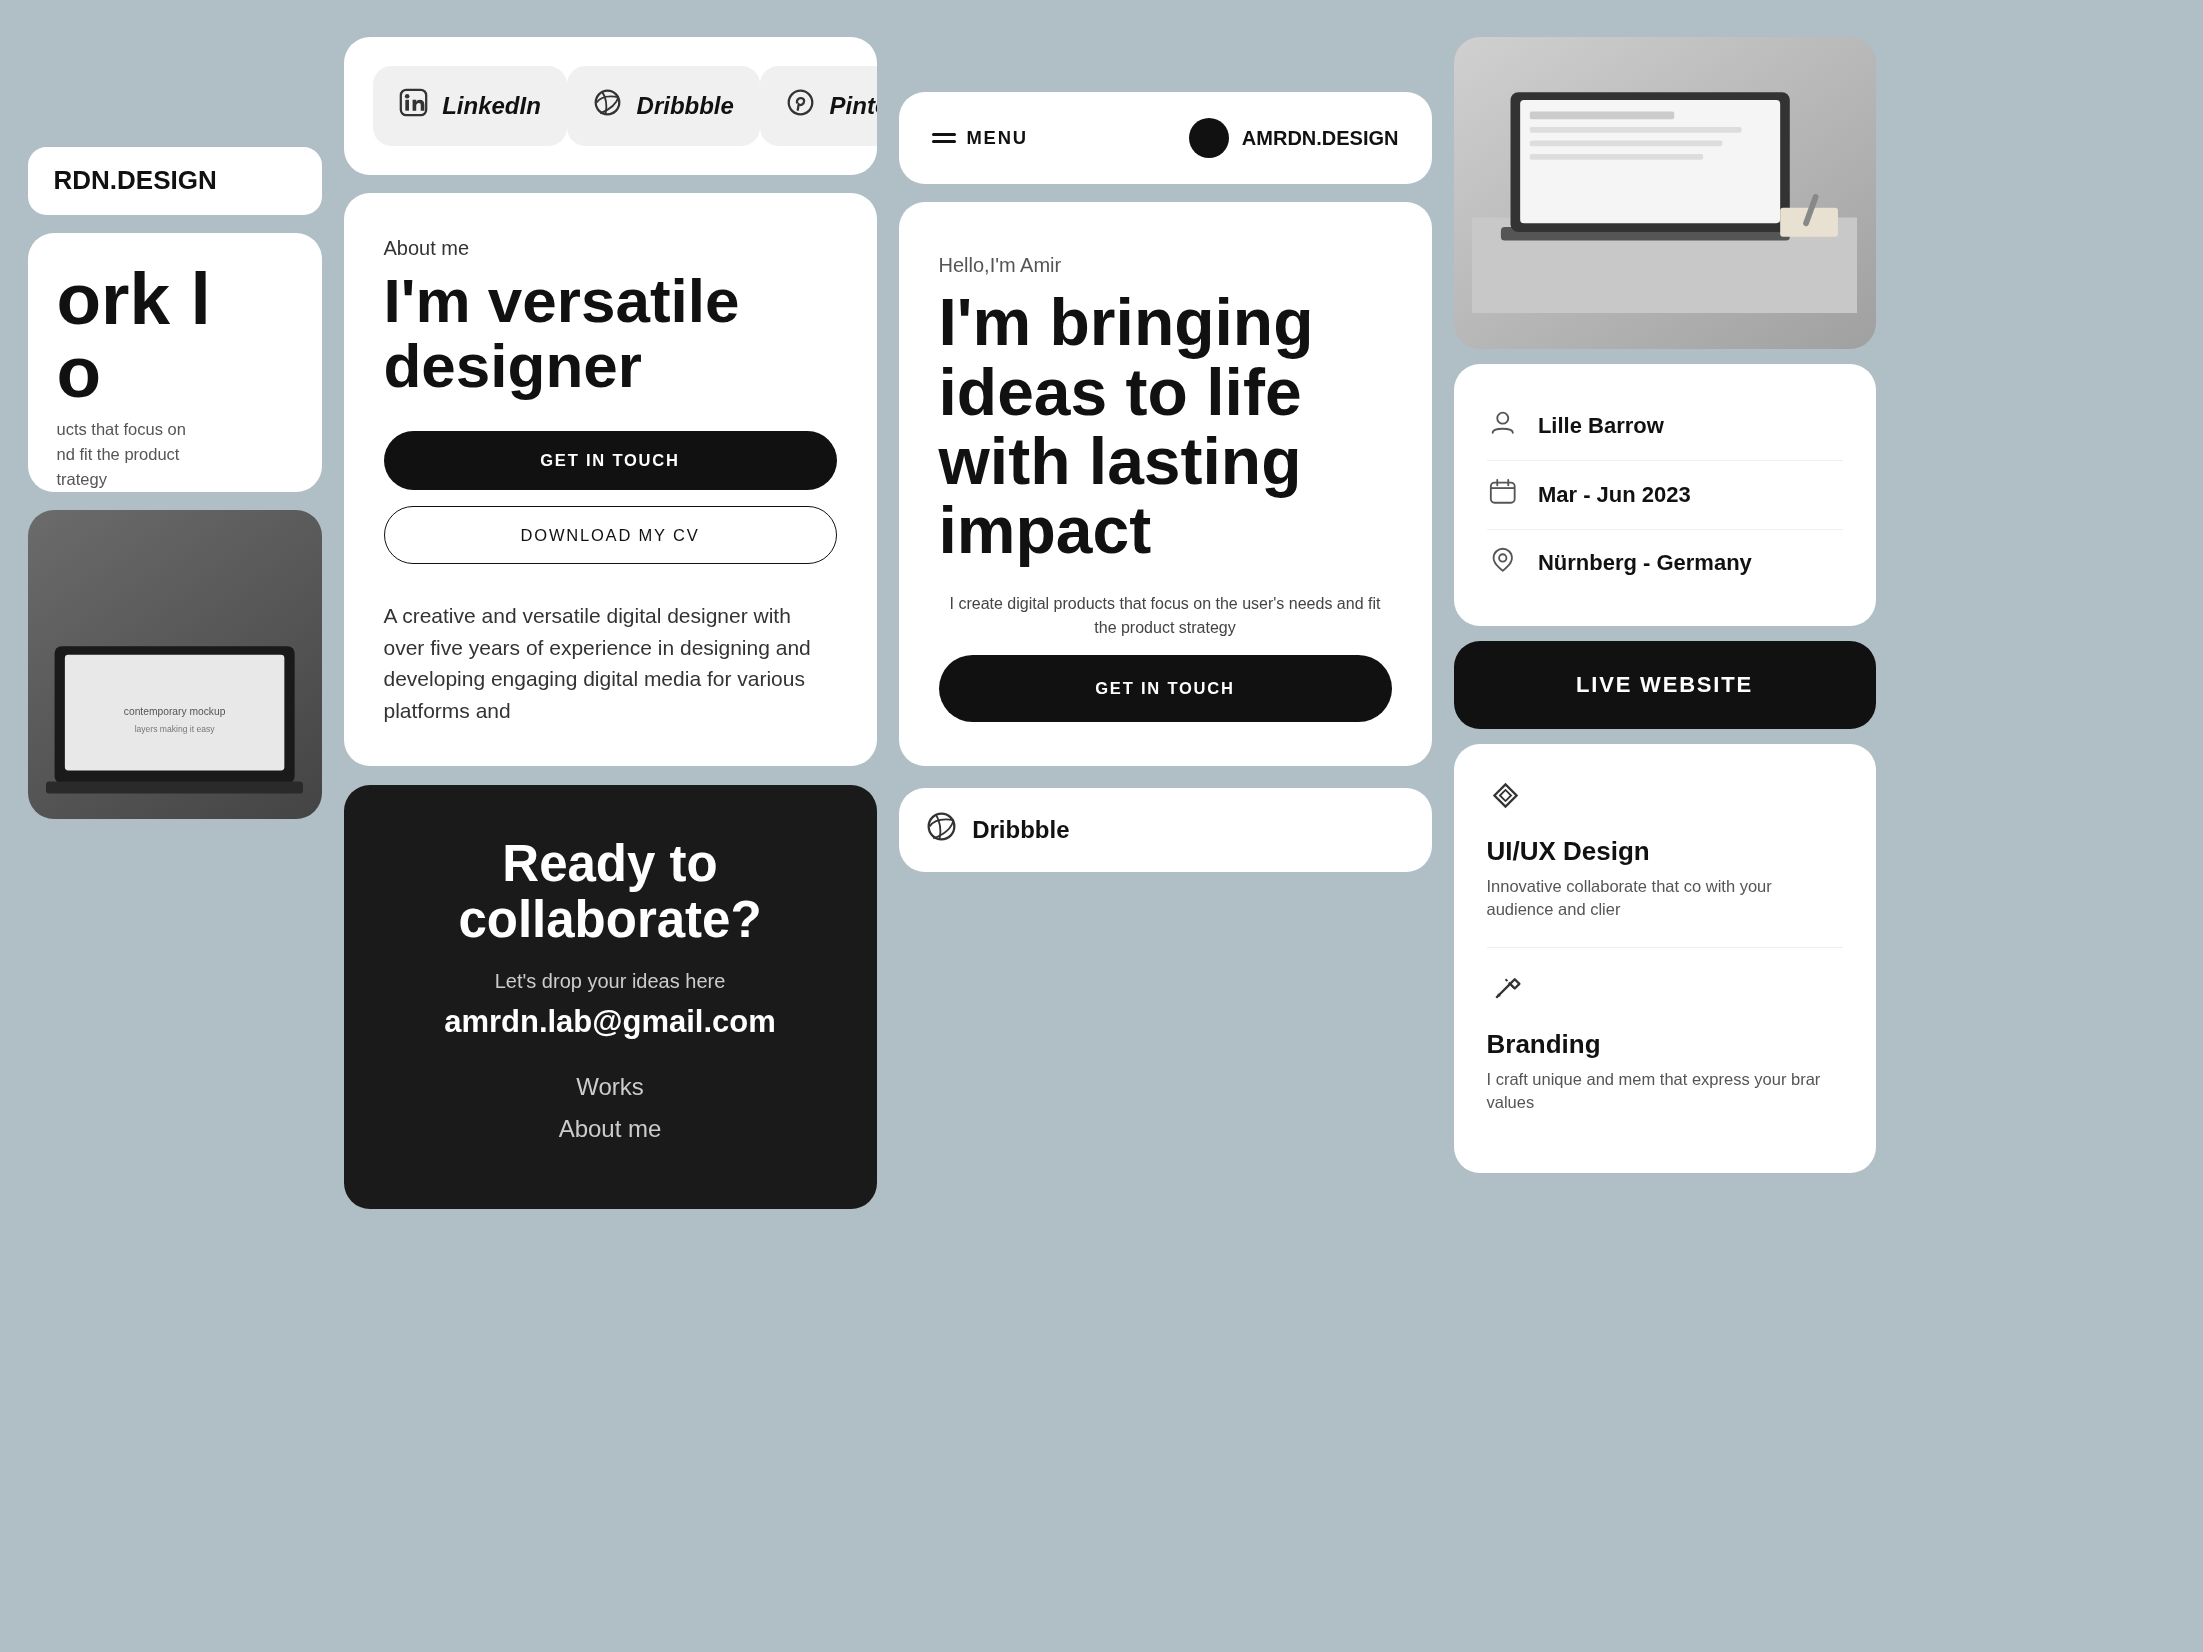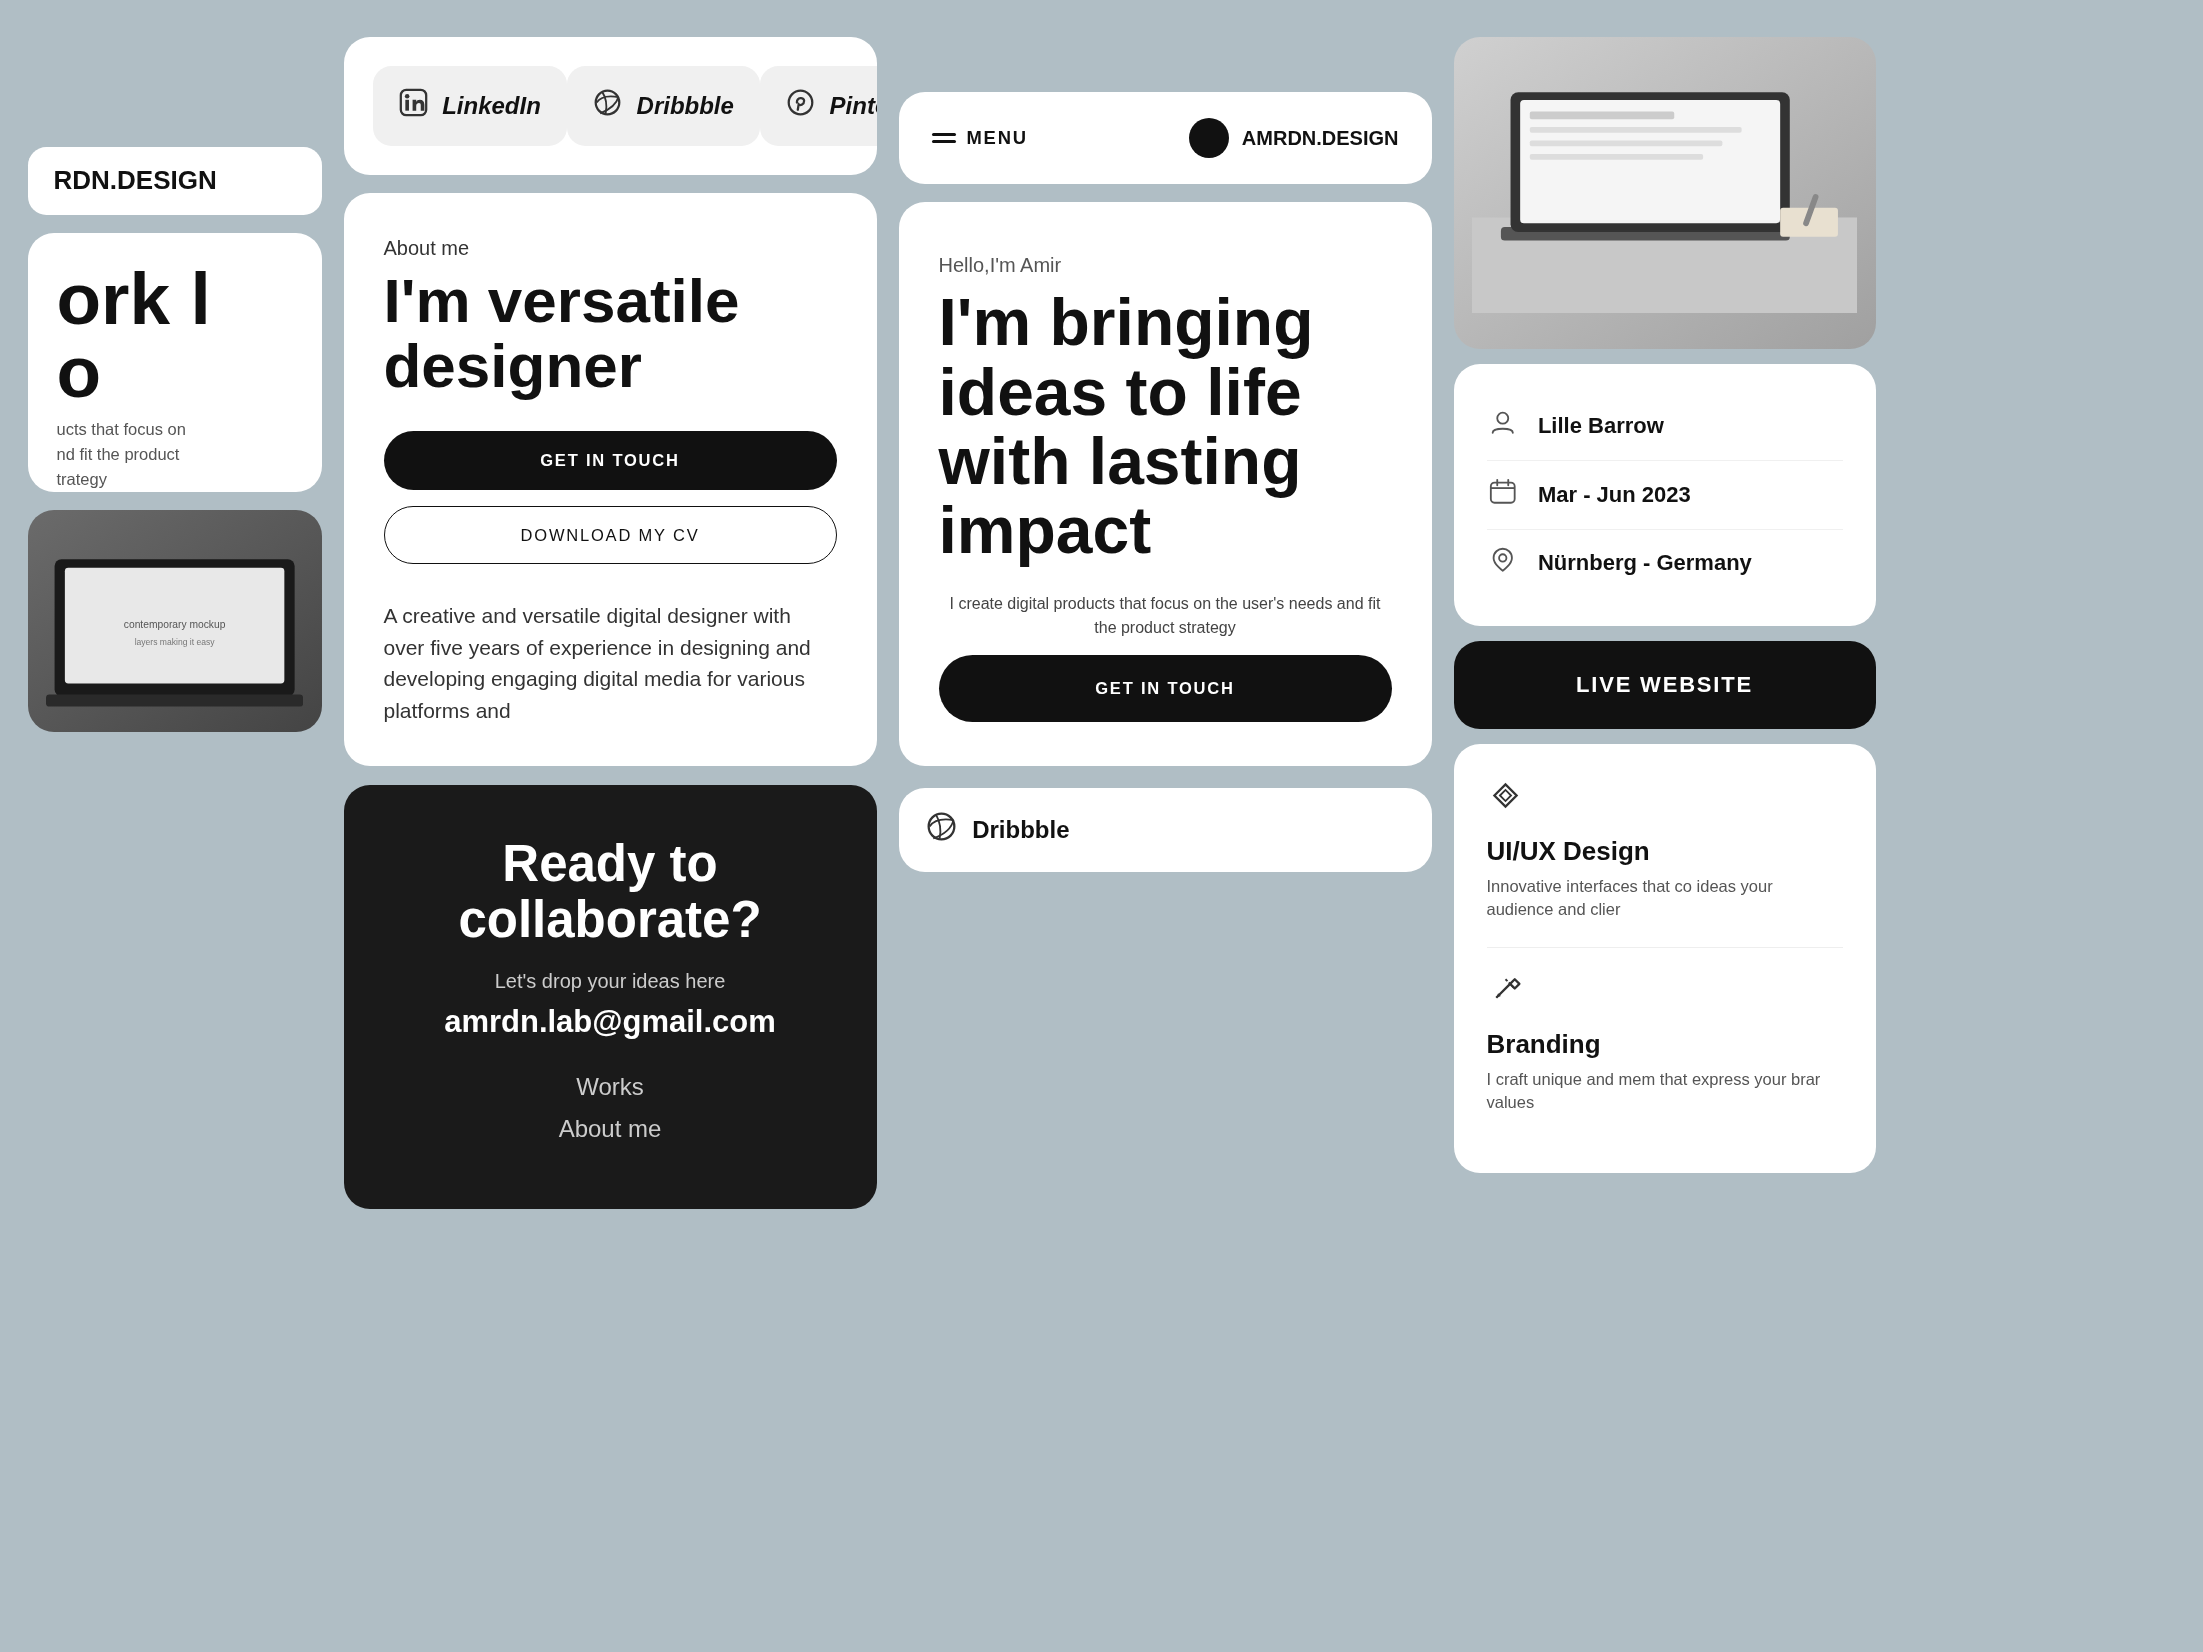--- a/index.html
+++ b/index.html
@@ -156,21 +156,21 @@
       color: #ccc;
       display: block;
       margin-bottom: 14.7px;
       cursor: pointer;
     }
 
     
     .photo-card {
       border-radius: 26px;
       overflow: hidden;
-      height: 222px;
+      height: 309px;
       background: #888;
       position: relative;
     }
 
     .photo-card-inner {
       width: 100%;
       height: 100%;
       background: linear-gradient(145deg, #6b6b6b 0%, #444 100%);
       display: flex;
       align-items: flex-end;
@@ -640,21 +640,21 @@
     <div class="services-card">
 
       <div class="service-item">
         <div class="service-icon">
           <svg width="37" height="37" viewBox="0 0 40 40" fill="none">
             <path d="M8 20 L20 8 L32 20 L20 32 Z" stroke="#333" stroke-width="2.5" fill="none"></path>
             <path d="M14 20 L20 14 L26 20 L20 26 Z" stroke="#333" stroke-width="2" fill="none"></path>
           </svg>
         </div>
         <div class="service-title">UI/UX Design</div>
-        <div class="service-desc">Innovative interfaces that co ideas your audience and clier</div>
+        <div class="service-desc">Innovative collaborate that co with your audience and clier</div>
       </div>
 
       <div class="service-item service-item-bottom">
         <div class="service-icon">
           <svg width="37" height="37" viewBox="0 0 40 40" fill="none">
             <path d="M10 30 L25 15 M25 15 L30 10 L35 15 L30 20 L25 15" stroke="#333" stroke-width="2.5" fill="none" stroke-linejoin="round"></path>
             <path d="M10 30 L15 28 L12 25 Z" fill="#333"></path>
             <path d="M20 10 L30 20" stroke="#333" stroke-width="2" stroke-dasharray="3 2"></path>
           </svg>
         </div>

